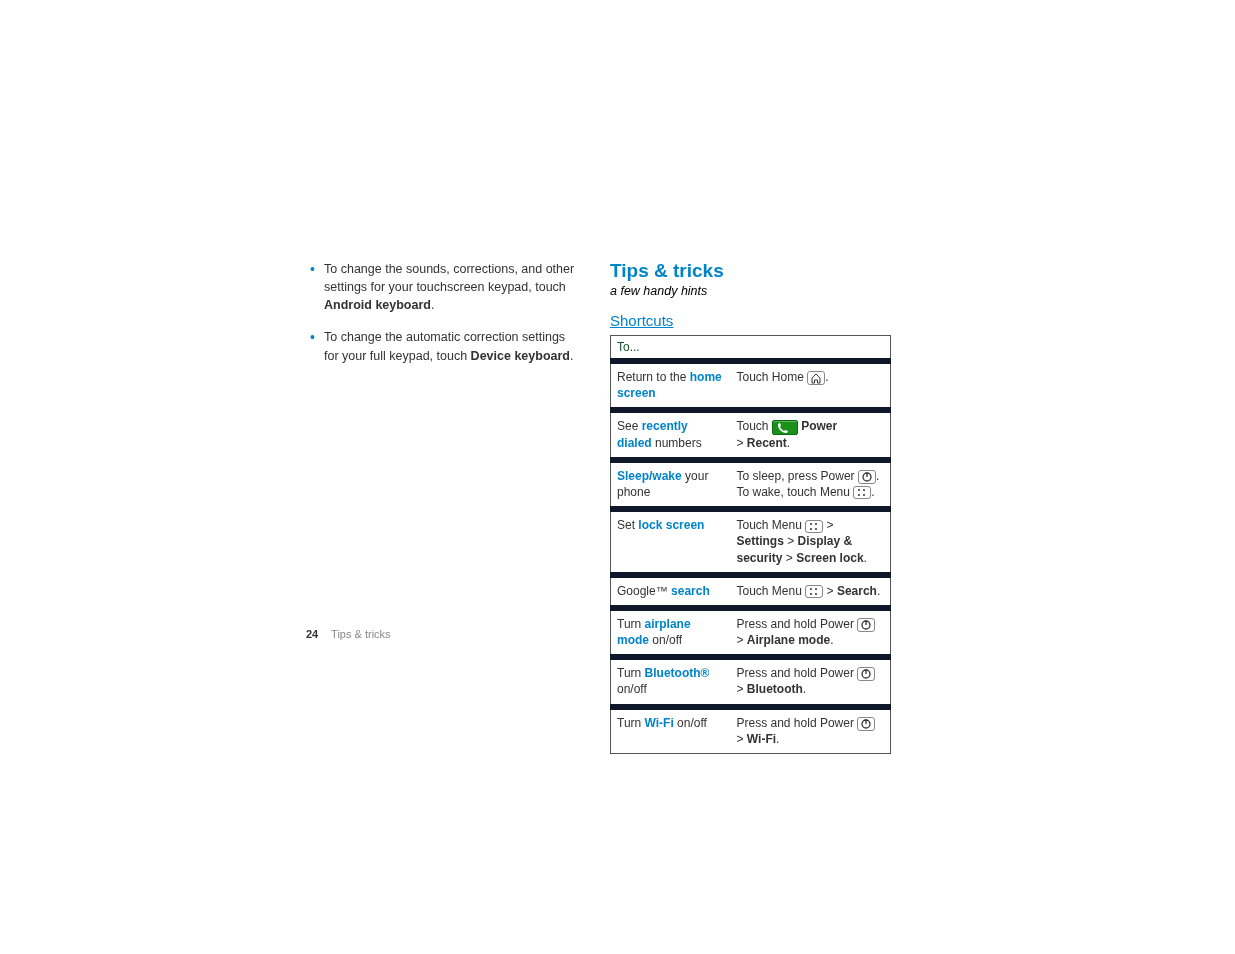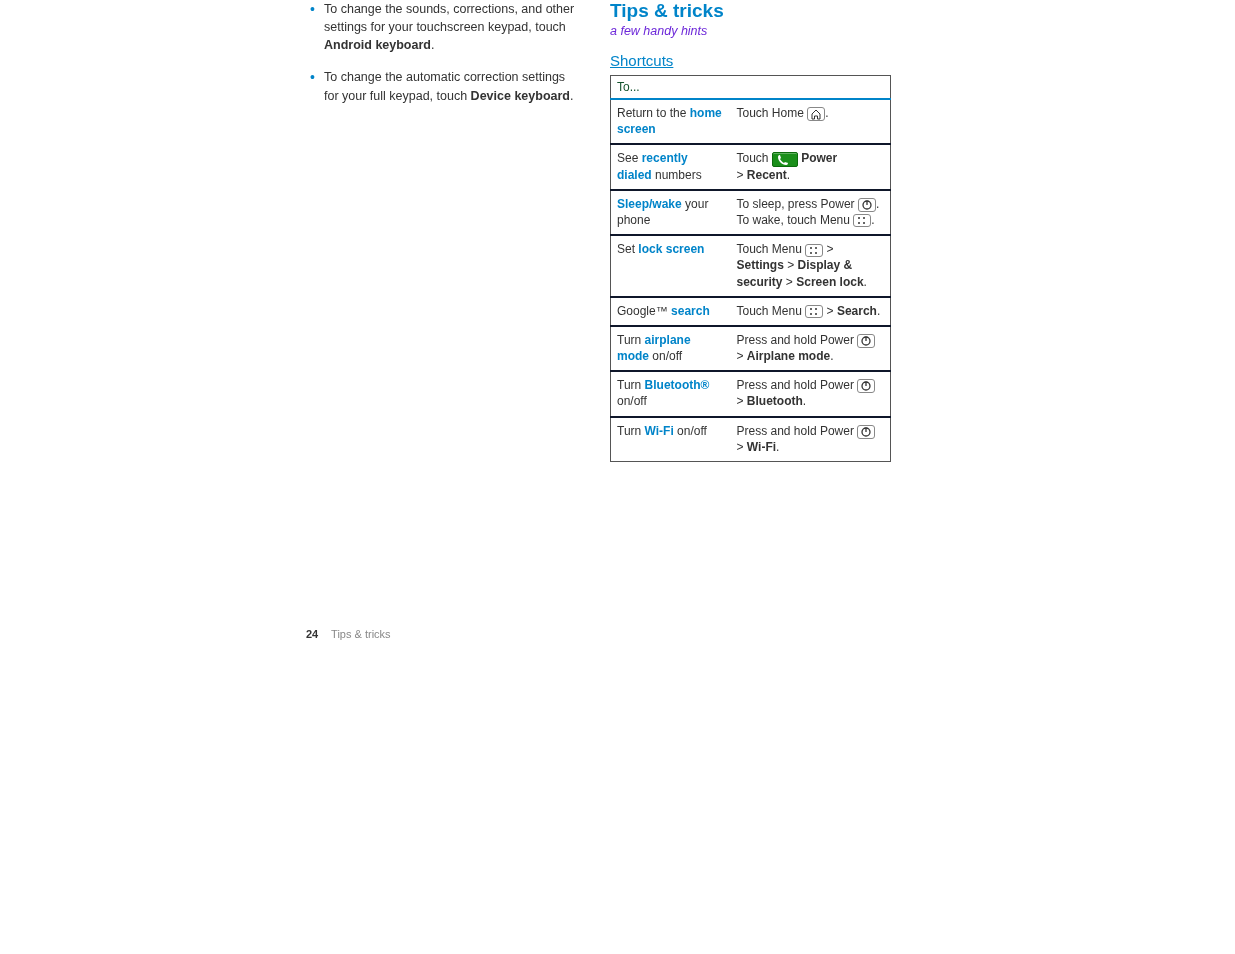--- a/index.html
+++ b/index.html
@@ -8,20 +8,21 @@
     font-family: Arial, Helvetica, sans-serif;
     font-size: 12px;
     color: #333;
     background: #fff;
   }
   .page {
     width: 1235px;
     height: 890px;
     position: relative;
     box-sizing: border-box;
+    padding-top: 260px;
   }
   .columns {
     display: flex;
     margin-left: 310px;
   }
   .left-col {
     width: 300px;
     padding-right: 28px;
     box-sizing: border-box;
   }
@@ -53,21 +54,21 @@
   .link { color: #0084c9; font-weight: bold; }
 
   h1.section-title {
     margin: 0 0 2px 0;
     font-size: 19px;
     font-weight: bold;
     color: #0084c9;
   }
   .subtitle {
     font-style: italic;
-    color: #6d28d9;
+    color: #000000;
     margin: 0 0 14px 0;
     font-size: 12.5px;
   }
   h2.subsection {
     margin: 0 0 6px 0;
     font-size: 15px;
     font-weight: normal;
     color: #0084c9;
     text-decoration: underline;
   }
@@ -81,21 +82,21 @@
   }
   table.shortcuts th {
     text-align: left;
     font-weight: normal;
     color: #14532d;
     border-bottom: 2px solid #0084c9;
     padding: 4px 6px;
     font-size: 12px;
   }
   table.shortcuts td {
-    border-top: 2px solid #0f172a;
+    border-top: 6px solid #0f172a;
     padding: 5px 6px 6px 6px;
     vertical-align: top;
     line-height: 1.35;
   }
   table.shortcuts col.c1 { width: 120px; }
   table.shortcuts col.c2 { width: 160px; }
 
   .key {
     display: inline-block;
     border: 1px solid #888;

